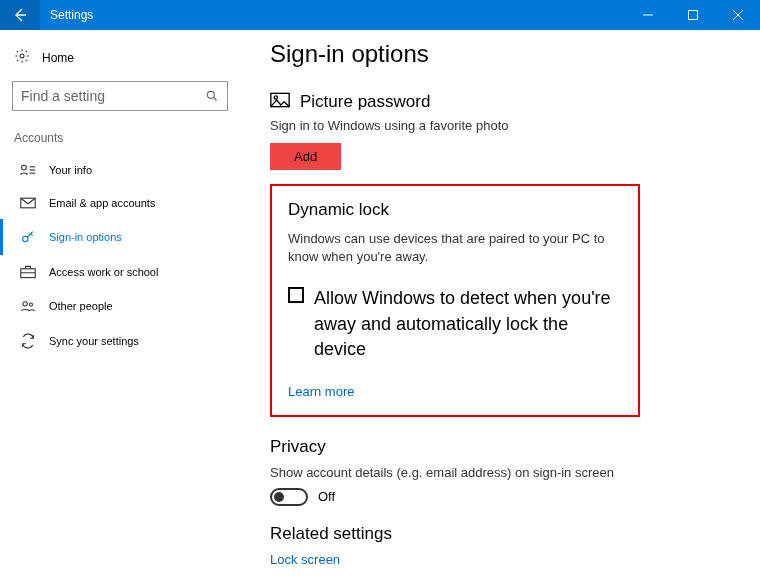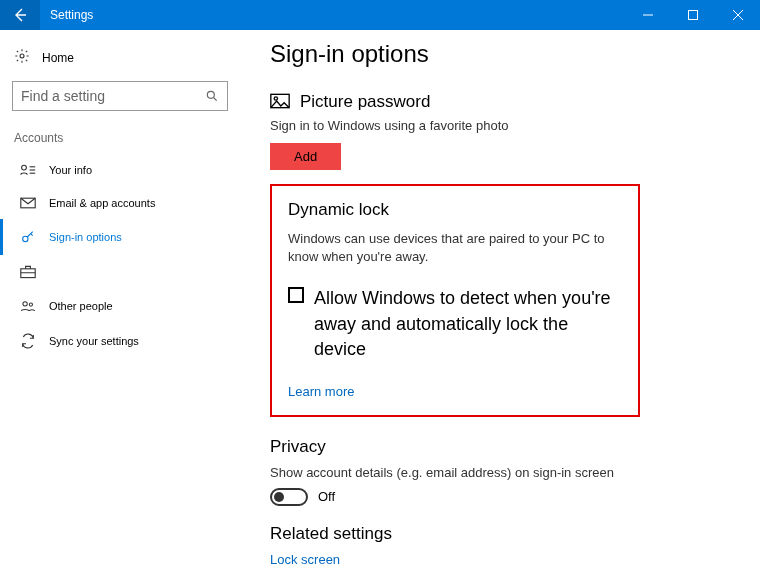--- a/index.html
+++ b/index.html
@@ -90,21 +90,21 @@
   .content {
     flex: 1;
     padding: 10px 30px 0 30px;
     overflow: hidden;
   }
   .page-title {
     font-weight: 400;
     font-size: 24px;
     margin-bottom: 24px;
   }
-  .section-row { display:flex; align-items:center; margin-bottom:6px; }
+  .section-row { display:flex; margin-bottom:6px; }
   .section-label {
     font-size: 17px;
     font-weight: 400;
     margin-bottom: 8px;
   }
   .pic-icon { margin-right: 10px; }
   .subtext { font-size: 13px; color: #333; margin-bottom: 10px; }
   .add-btn {
     display: inline-block;
     background: #ef4444;
@@ -222,20 +222,21 @@
         </span>
       <span>Sign-in options</span>
     </div>
     <div class="nav-item">
       <span class="icon">
           <svg width="16" height="14" viewBox="0 0 20 16" fill="none" stroke="#333" stroke-width="1.4">
             <rect x="1" y="4" width="18" height="11"></rect>
             <path d="M7 4V1h6v3M1 9h18"></path>
           </svg>
         </span>
+      <span>Access work or school</span>
     </div>
     <div class="nav-item">
       <span class="icon">
           <svg width="16" height="14" viewBox="0 0 22 16" fill="none" stroke="#333" stroke-width="1.4">
             <circle cx="7" cy="5" r="3"></circle>
             <circle cx="15" cy="6" r="2.2"></circle>
             <path d="M2 15c0-3 10-3 10 0M13 15c0-2.5 7-2.5 7 0"></path>
           </svg>
         </span>
       <span>Other people</span>

